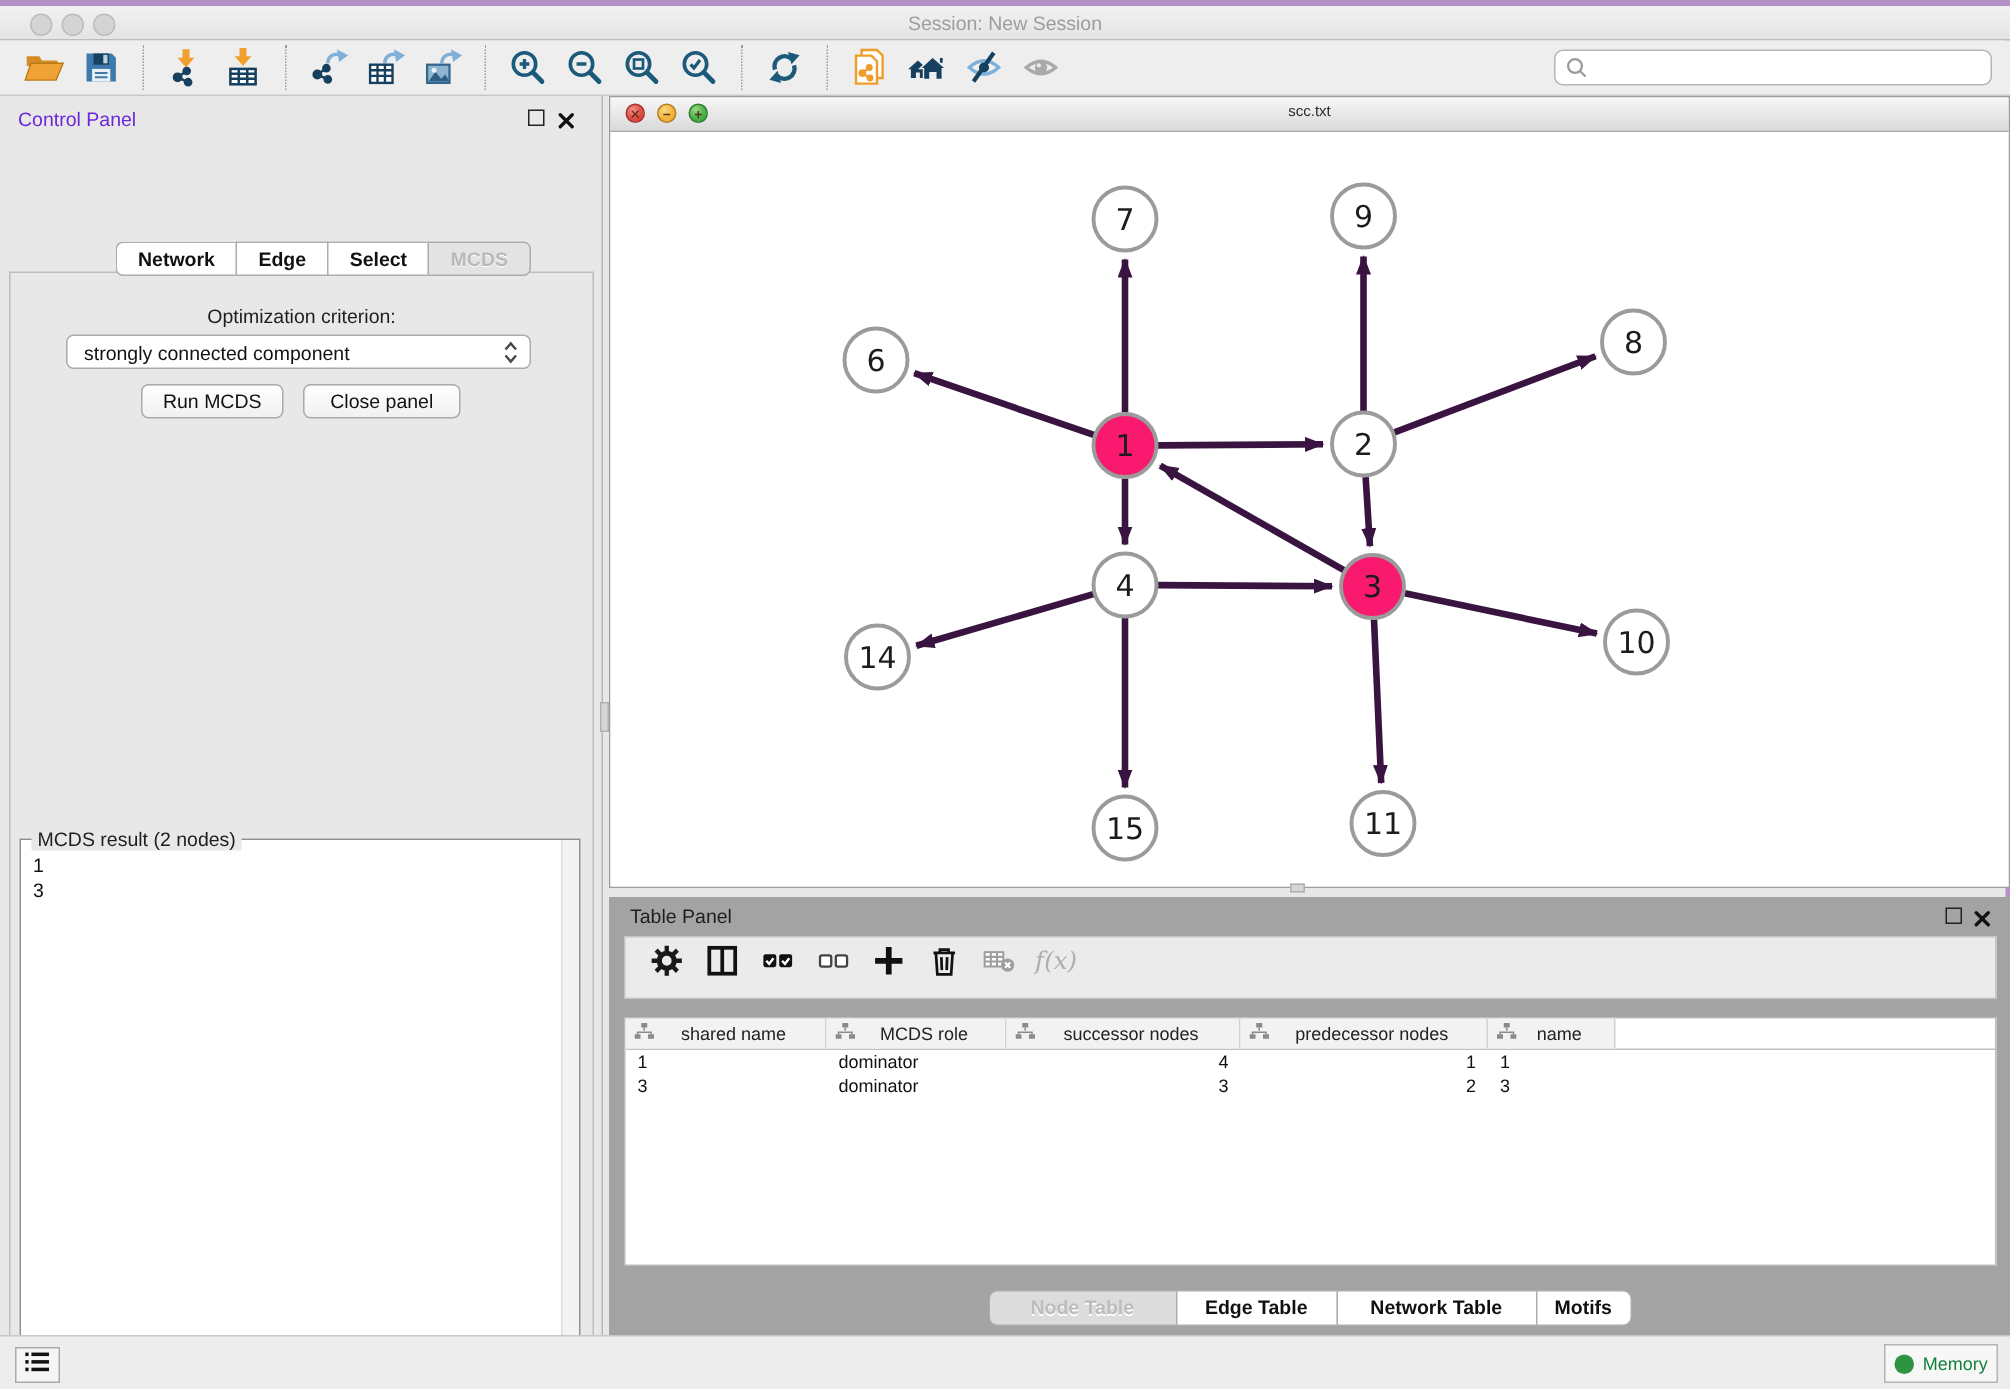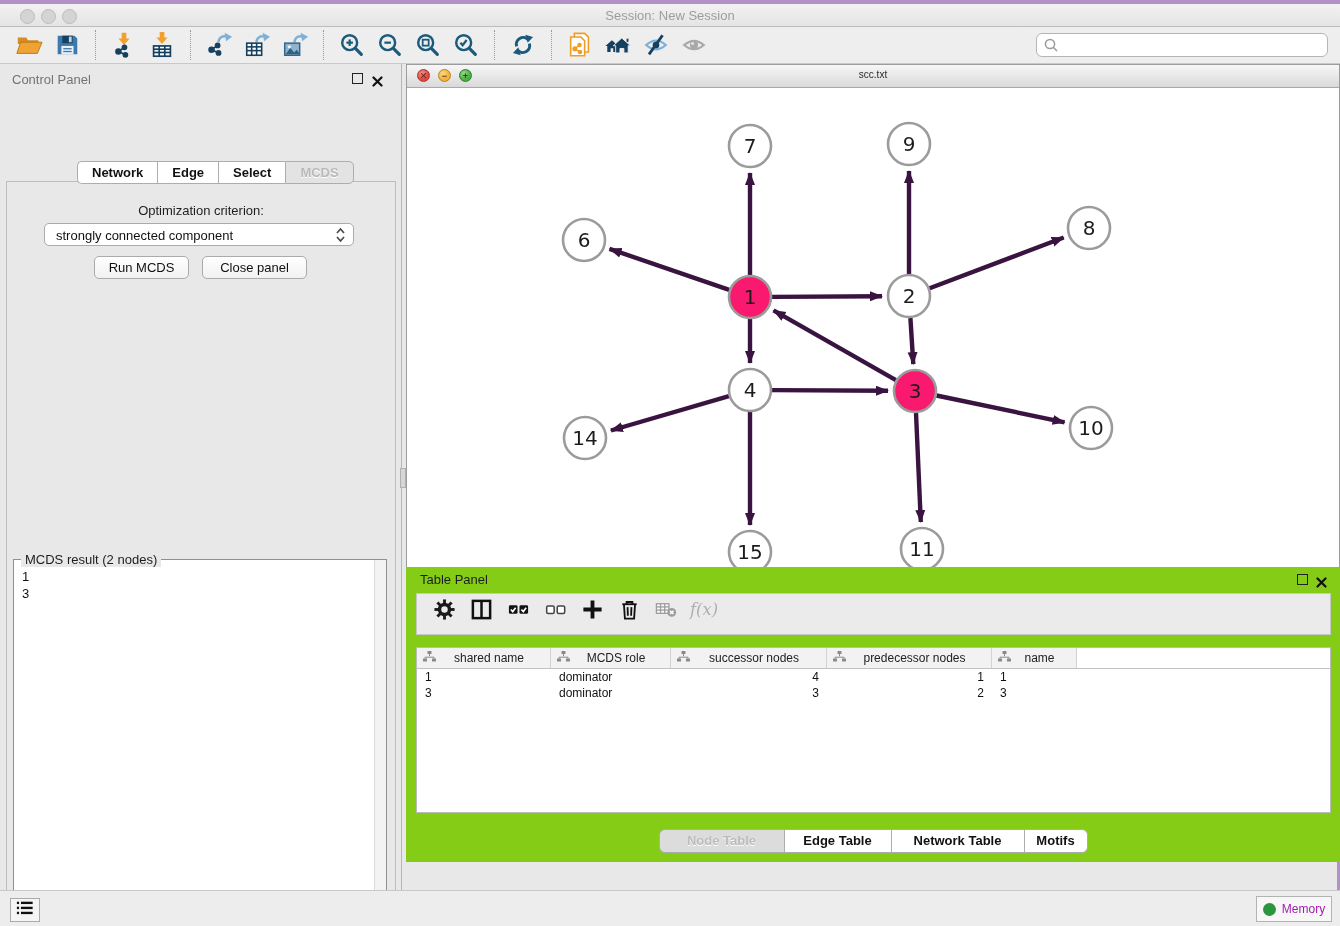--- a/index.html
+++ b/index.html
@@ -25,21 +25,21 @@
   .tsep{display:inline-block;width:0;height:30px;border-left:1px dotted #9a9a9a;margin:0 9px;}
   .searchbox{position:absolute;right:12px;top:6px;width:292px;height:24px;}
   .searchbox input{width:100%;height:100%;box-sizing:border-box;border:1px solid #b5b5b5;border-radius:6px;
     padding:0 8px 0 28px;font-size:13px;color:#333;background:#fff;outline:none;}
   .searchbox .mag{position:absolute;left:7px;top:4px;}
 
   
   .control-panel{position:absolute;left:0;top:64px;width:401px;height:826px;background:#e8e8e8;
     border-right:1px solid #b6b6b6;}
   .cp-header{position:absolute;left:0;top:0;width:100%;height:28px;}
-  .cp-title{position:absolute;left:12px;top:8px;font-size:13px;color:#737373;}
+  .cp-title{position:absolute;left:12px;top:8px;font-size:13px;color:#6d28d9;}
   .panel-float{position:absolute;top:9px;width:11px;height:11px;border:1.5px solid #222;box-sizing:border-box;}
   .panel-close{position:absolute;top:9px;width:11px;height:11px;}
   .cp-header .panel-float{right:38px}.cp-header .panel-close{right:18px}
   .cp-body{position:absolute;left:6px;top:117px;width:388px;height:758px;border:1px solid #bdbdbd;background:#e8e8e8;}
   .cp-tabs{position:absolute;left:77px;top:97px;height:21px;display:flex;z-index:3;}
   .cp-tab{height:21px;line-height:21px;padding:0 14px;background:#fff;border:1px solid #adadad;border-right:none;
     font-size:13px;color:#111;font-weight:bold;}
   .cp-tab:first-child{border-radius:5px 0 0 5px;}
   .cp-tab:last-child{border-right:1px solid #adadad;border-radius:0 5px 5px 0;}
   .cp-tab.active{background:#e3e3e3;color:#b9b9b9;text-shadow:0 1px 0 #fff;}
@@ -68,21 +68,21 @@
   .net-title{position:absolute;left:0;top:4px;width:100%;text-align:center;font-size:10px;color:#2c2c2c;}
   .light{position:absolute;top:4px;width:13px;height:13px;border-radius:50%;box-sizing:border-box;
     font-size:9px;line-height:12px;text-align:center;color:rgba(60,20,10,.8);font-weight:bold;}
   .light.red{left:10px;background:radial-gradient(circle at 35% 30%,#f08f88,#dc4a3e 60%);border:1px solid #a33;}
   .light.yellow{left:31px;background:radial-gradient(circle at 35% 30%,#fbd77d,#f2b13a 60%);border:1px solid #b5821e;}
   .light.green{left:52px;background:radial-gradient(circle at 35% 30%,#9bd784,#46ae44 60%);border:1px solid #2f7d2d;}
   .net-canvas{position:absolute;left:0;top:23px;width:932px;height:503px;background:#fff;}
   .net-canvas svg{display:block;width:100%;height:100%;}
 
   
-  .table-panel{position:absolute;left:406px;top:567px;width:934px;height:295px;background:#84cc16;}
+  .table-panel{position:absolute;left:406px;top:598px;width:934px;height:295px;background:#a3a3a3;}
   .tp-title{position:absolute;left:14px;top:5px;font-size:13px;color:#1e1e1e;}
   .table-panel .panel-float{right:32px;top:7px;}
   .table-panel .panel-close{right:13px;top:7px;}
   .tp-toolbar{position:absolute;left:10px;top:26px;width:915px;height:42px;background:#ebebeb;
     border:1px solid #c6c6c6;display:flex;padding-left:12px;box-sizing:border-box;}
   .tpbtn{display:inline-flex;align-items:center;justify-content:center;width:30px;height:30px;margin-right:7px;}
   .tp-table{position:absolute;left:10px;top:80px;width:915px;height:166px;background:#fff;border:1px solid #bbb;
     box-sizing:border-box;overflow:hidden;}
   .thead{display:flex;height:20px;border-bottom:1px solid #c2c2c2;}
   .th{display:flex;align-items:center;box-sizing:border-box;background:#f2f2f2;border-right:1px solid #d2d2d2;
@@ -95,21 +95,21 @@
     font-size:13px;color:#111;font-weight:bold;text-align:center;}
   .tp-tab:first-child{border-radius:6px 0 0 6px;}
   .tp-tab:last-child{border-right:1px solid #adadad;border-radius:0 6px 6px 0;}
   .tp-tab.active{background:#dcdcdc;color:#bcbcbc;text-shadow:0 1px 0 #fff;}
 
   
   .statusbar{position:absolute;left:0;top:890px;width:1340px;height:36px;background:#ededed;border-top:1px solid #c9c9c9;box-sizing:border-box;}
   .list-button{position:absolute;left:10px;top:7px;width:30px;height:24px;background:#f5f5f5;border:1px solid #ababab;
     display:flex;align-items:center;justify-content:center;box-sizing:border-box;}
   .memory-button{position:absolute;right:8px;top:5px;width:76px;height:26px;background:#f7f7f7;border:1px solid #b3b3b3;
-    display:flex;align-items:center;justify-content:center;font-size:12px;color:#a21caf;box-sizing:border-box;}
+    display:flex;align-items:center;justify-content:center;font-size:12px;color:#15803d;box-sizing:border-box;}
   .memory-dot{width:13px;height:13px;border-radius:50%;background:#2d9440;margin-right:6px;}
 </style>
 </head>
 <body>
 
 <div class="window">
   <div class="desktop-strip-top"></div>
   <div class="desktop-strip-right"></div>
 
   <div class="titlebar">

